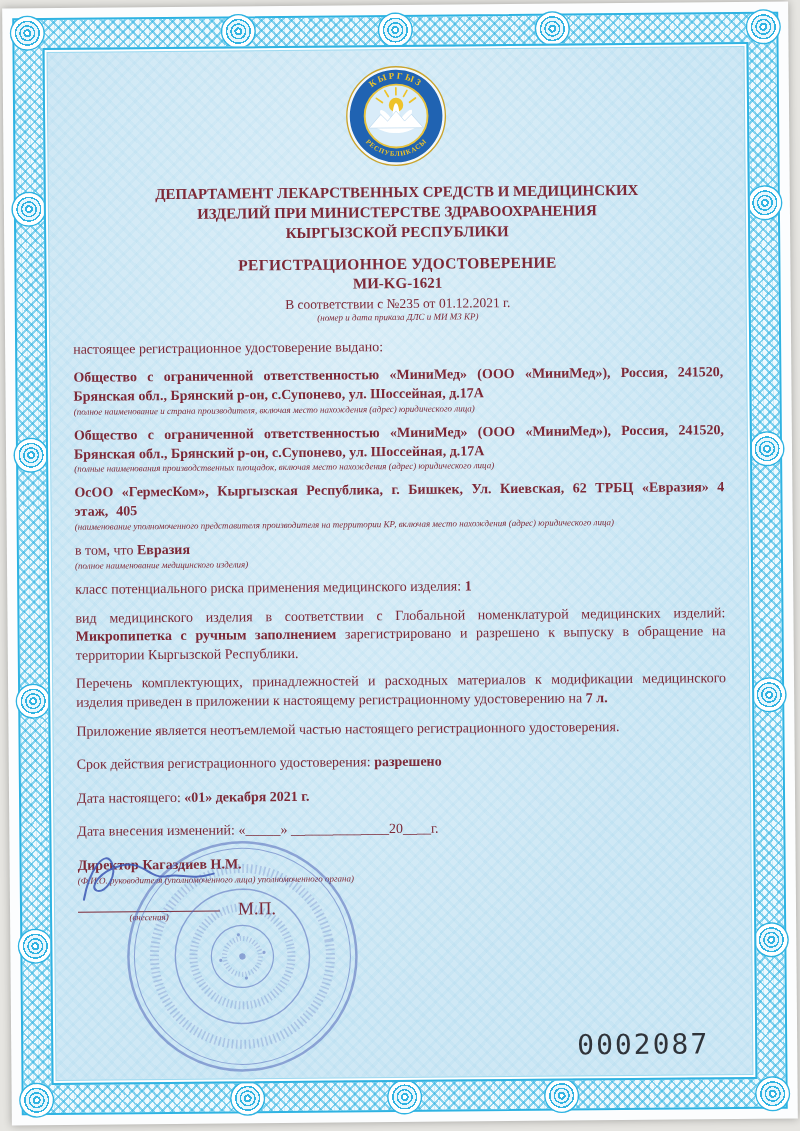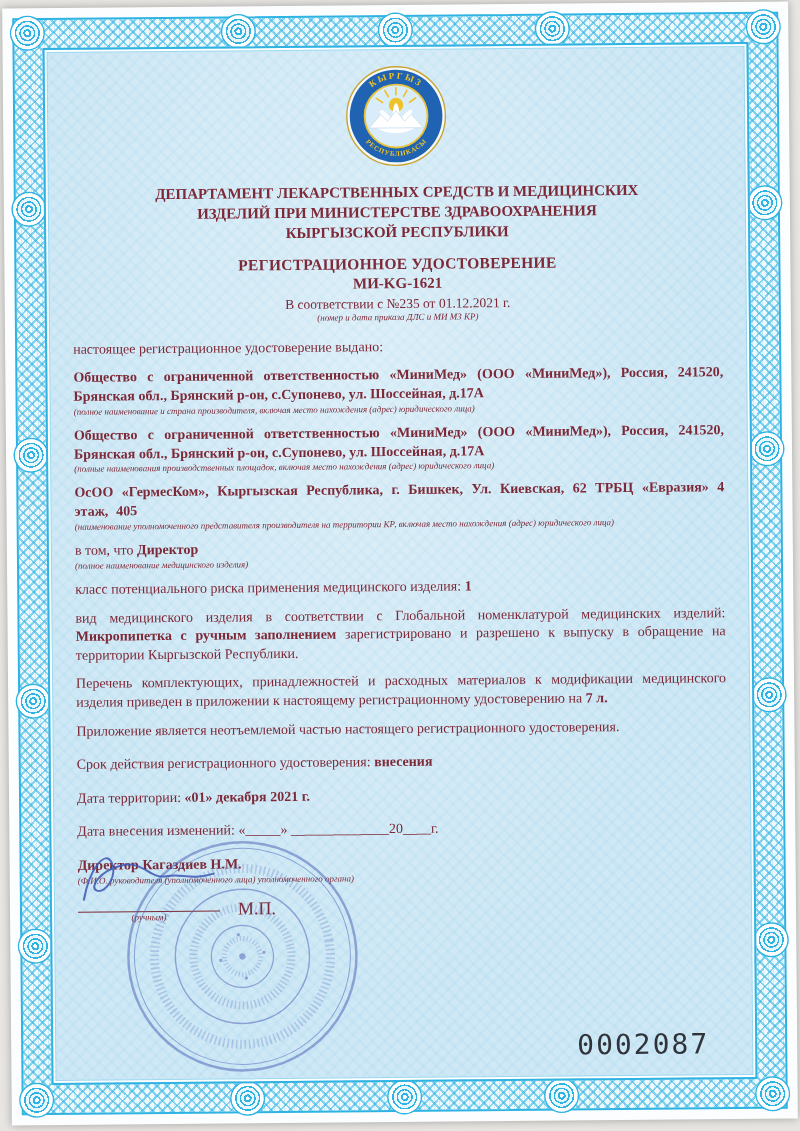--- a/index.html
+++ b/index.html
@@ -155,21 +155,21 @@
       <div class="note">(полное наименование и страна производителя, включая место нахождения (адрес) юридического лица)</div>
 
       <p class="body addr mt">Общество с ограниченной ответственностью «МиниМед» (ООО «МиниМед»), Россия, 241520, Брянская обл., Брянский р-он, с.Супонево, ул. Шоссейная, д.17А</p>
       <div class="note">(полные наименования производственных площадок, включая место нахождения (адрес) юридического лица)</div>
 
       <p class="body addr mt wide">ОсОО «ГермесКом», Кыргызская Республика, г. Бишкек, Ул. Киевская, 62 ТРБЦ «Евразия» 4 этаж, 405</p>
       <div class="note">(наименование уполномоченного представителя производителя на территории КР, включая место нахождения (адрес) юридического лица)</div>
 
       <p class="body mt">
         <span>в том, что</span>
-        <span class="b">Директор</span>
+        <span class="b">Евразия</span>
       </p>
       <div class="note">(полное наименование медицинского изделия)</div>
 
       <p class="body mt">
         <span>класс потенциального риска применения медицинского изделия:</span>
         <span class="b">1</span>
       </p>
 
       <p class="body mt just">
         <span>вид медицинского изделия в соответствии с Глобальной номенклатурой медицинских изделий:</span>
@@ -179,44 +179,44 @@
 
       <p class="body mt just">
         <span>Перечень комплектующих, принадлежностей и расходных материалов к модификации медицинского изделия приведен в приложении к настоящему регистрационному удостоверению на</span>
         <span class="b">7 л.</span>
       </p>
 
       <p class="body mt">Приложение является неотъемлемой частью настоящего регистрационного удостоверения.</p>
 
       <p class="body mt2">
         <span>Срок действия регистрационного удостоверения:</span>
-        <span class="b">внесения</span>
+        <span class="b">разрешено</span>
       </p>
 
       <p class="body mt2">
-        <span>Дата территории:</span>
+        <span>Дата настоящего:</span>
         <span class="b">«01» декабря 2021 г.</span>
       </p>
 
       <p class="body mt2">
         <span>Дата внесения изменений:</span>
         <span>«_____» ______________20____г.</span>
       </p>
 
       <p class="body b mt2">Директор Кагаздиев Н.М.</p>
       <div class="note">(Ф.И.О. руководителя (уполномоченного лица) уполномоченного органа)</div>
 
       <div class="sig-row">
         <div class="sig-col">
           <div class="sig-line">
             <svg class="sig-svg" width="156" height="80" viewBox="0 0 156 80">
               <path d="M14 64 C20 32 36 14 42 27 C48 40 36 58 27 55 C19 52 30 35 52 30 C74 25 80 45 98 41 C112 38 120 46 144 39" stroke="#3c57b4" stroke-width="2" fill="none" stroke-linecap="round" opacity="0.85"></path>
             </svg>
           </div>
-          <div class="note">(ручным)</div>
+          <div class="note">(внесения)</div>
         </div>
         <div class="mp">М.П.</div>
       </div>
 
     </div>
 
     <svg class="stamp" viewBox="0 0 240 240">
       <g fill="none" stroke="#4a5fb5">
         <circle cx="120" cy="120" r="114" stroke-width="2.5"></circle>
         <circle cx="120" cy="120" r="108" stroke-width="1"></circle>

